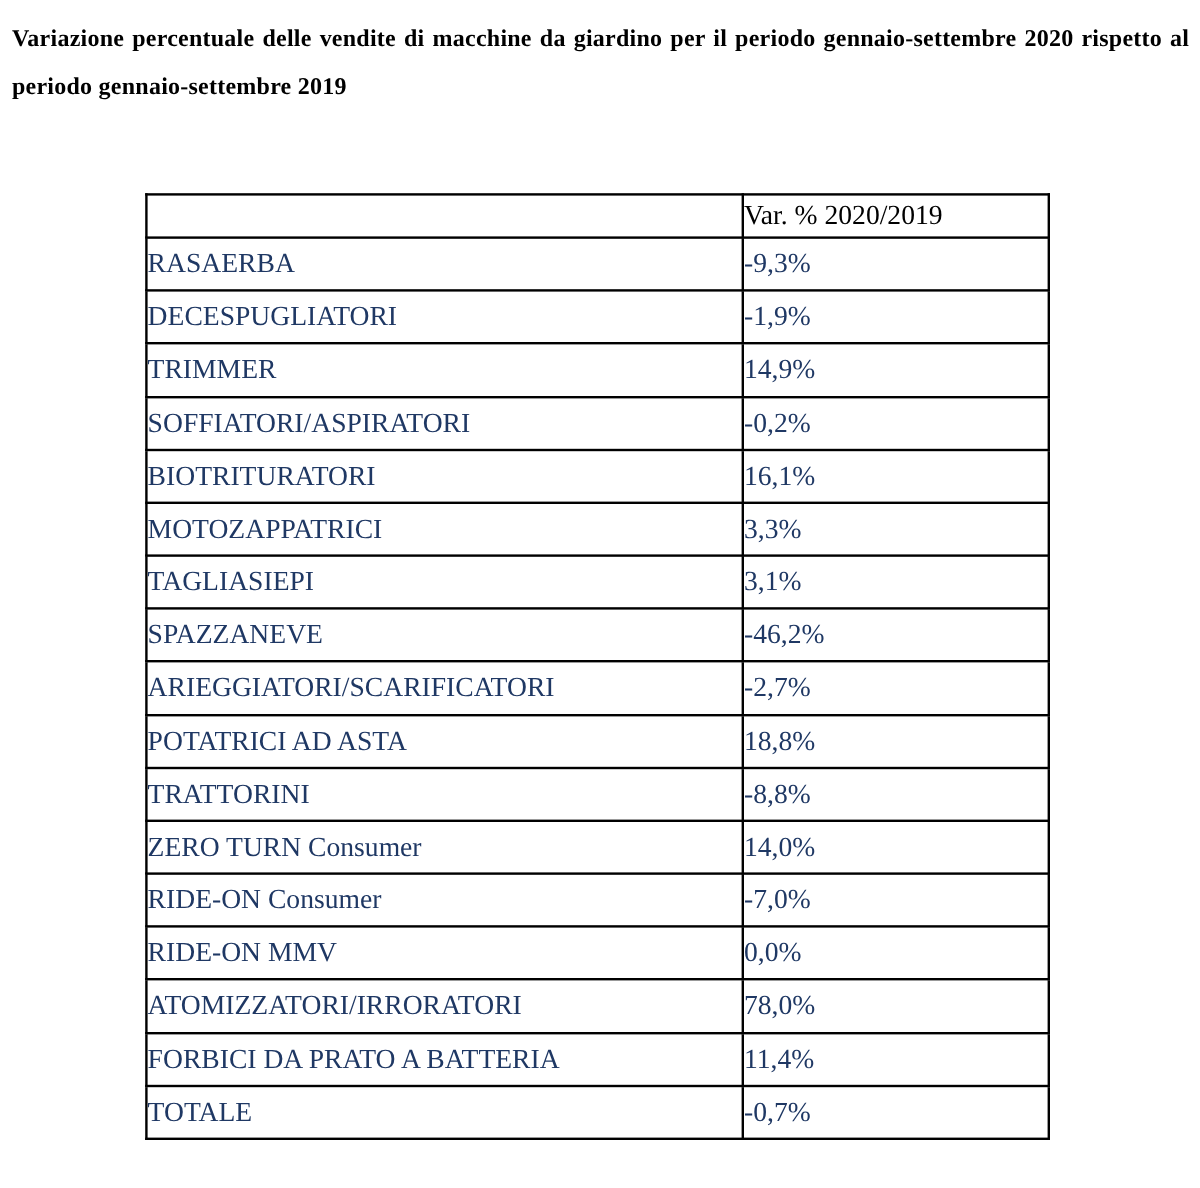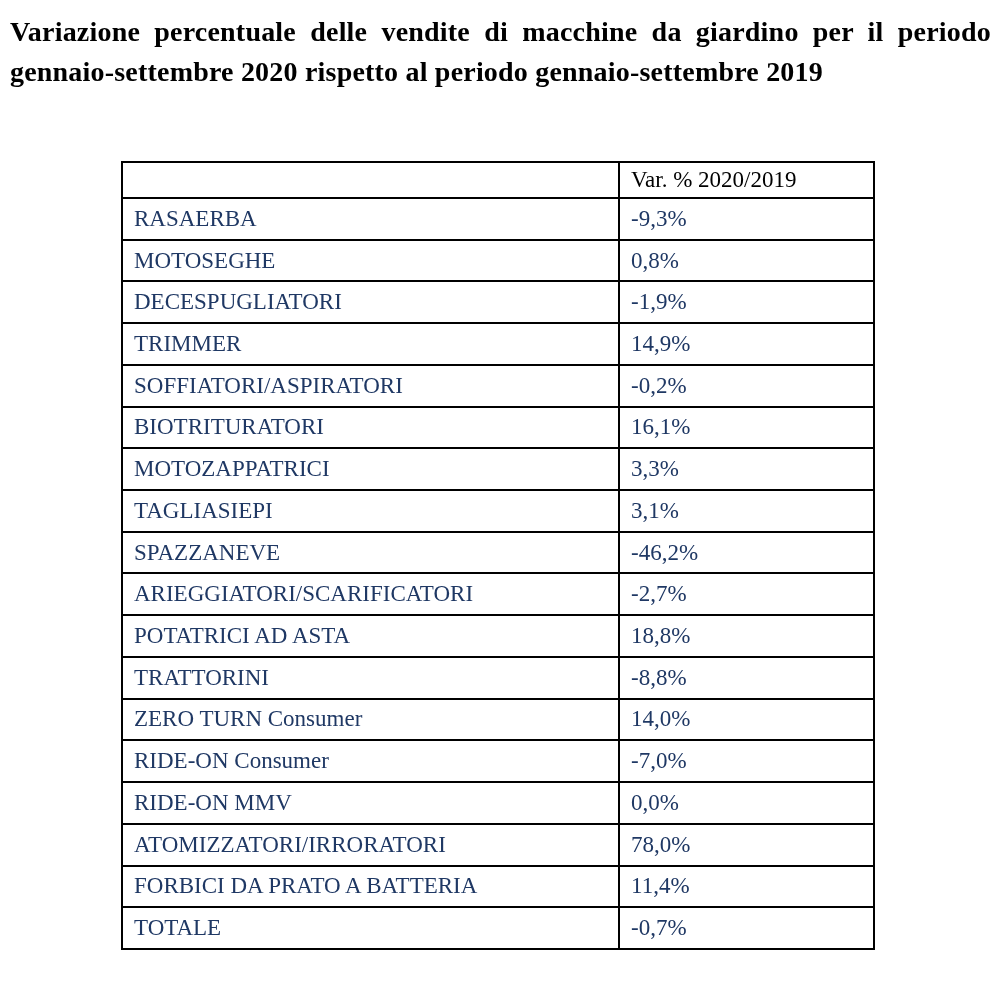--- a/index.html
+++ b/index.html
@@ -13,41 +13,41 @@
     position: relative;
     font-family: "Liberation Serif", serif;
     overflow: hidden;
   }
   .title {
     position: absolute;
     left: 10px;
     top: 12px;
     width: 981px;
     margin: 0;
-    font-size: 28px;
+    font-size: 20px;
     line-height: 40px;
     font-weight: bold;
     color: #000000;
     text-align: justify;
     text-justify: inter-word;
     letter-spacing: 0.2px;
   }
   .sales-table {
     position: absolute;
     left: 121px;
     top: 161px;
     width: 752px;
     height: 789px;
     border-collapse: collapse;
     table-layout: fixed;
   }
   .sales-table th,
   .sales-table td {
     border: 2px solid #000000;
-    padding: 0 4px 0 11px;
+    padding: 0 4px 0 0;
     font-size: 23px;
     font-weight: normal;
     text-align: left;
     vertical-align: middle;
     white-space: nowrap;
     overflow: hidden;
   }
   .sales-table th {
     color: #000000;
   }
@@ -72,24 +72,20 @@
     <thead>
       <tr>
         <th></th>
         <th>Var. % 2020/2019</th>
       </tr>
     </thead>
     <tbody>
         <tr>
           <td>RASAERBA</td>
           <td>-9,3%</td>
-        </tr>
-        <tr>
-          <td>MOTOSEGHE</td>
-          <td>0,8%</td>
         </tr>
         <tr>
           <td>DECESPUGLIATORI</td>
           <td>-1,9%</td>
         </tr>
         <tr>
           <td>TRIMMER</td>
           <td>14,9%</td>
         </tr>
         <tr>

